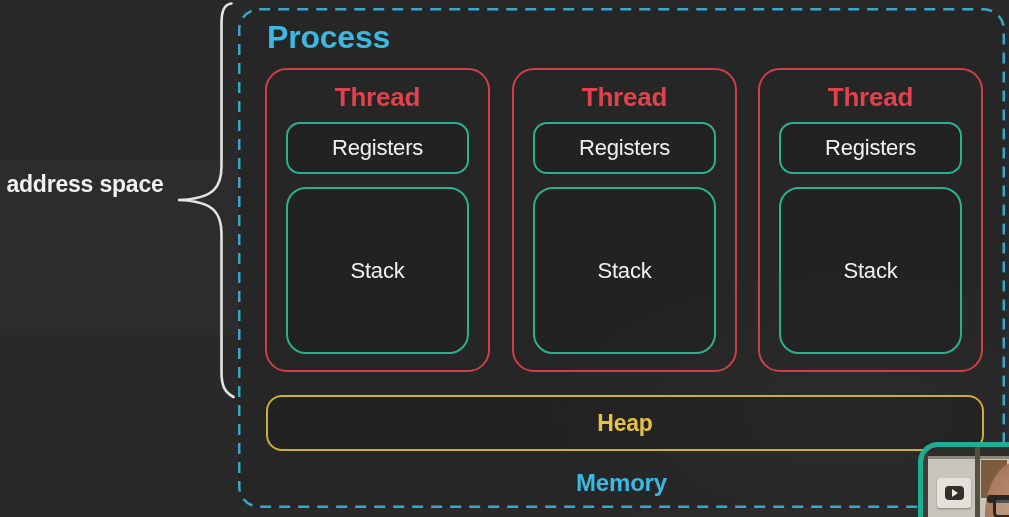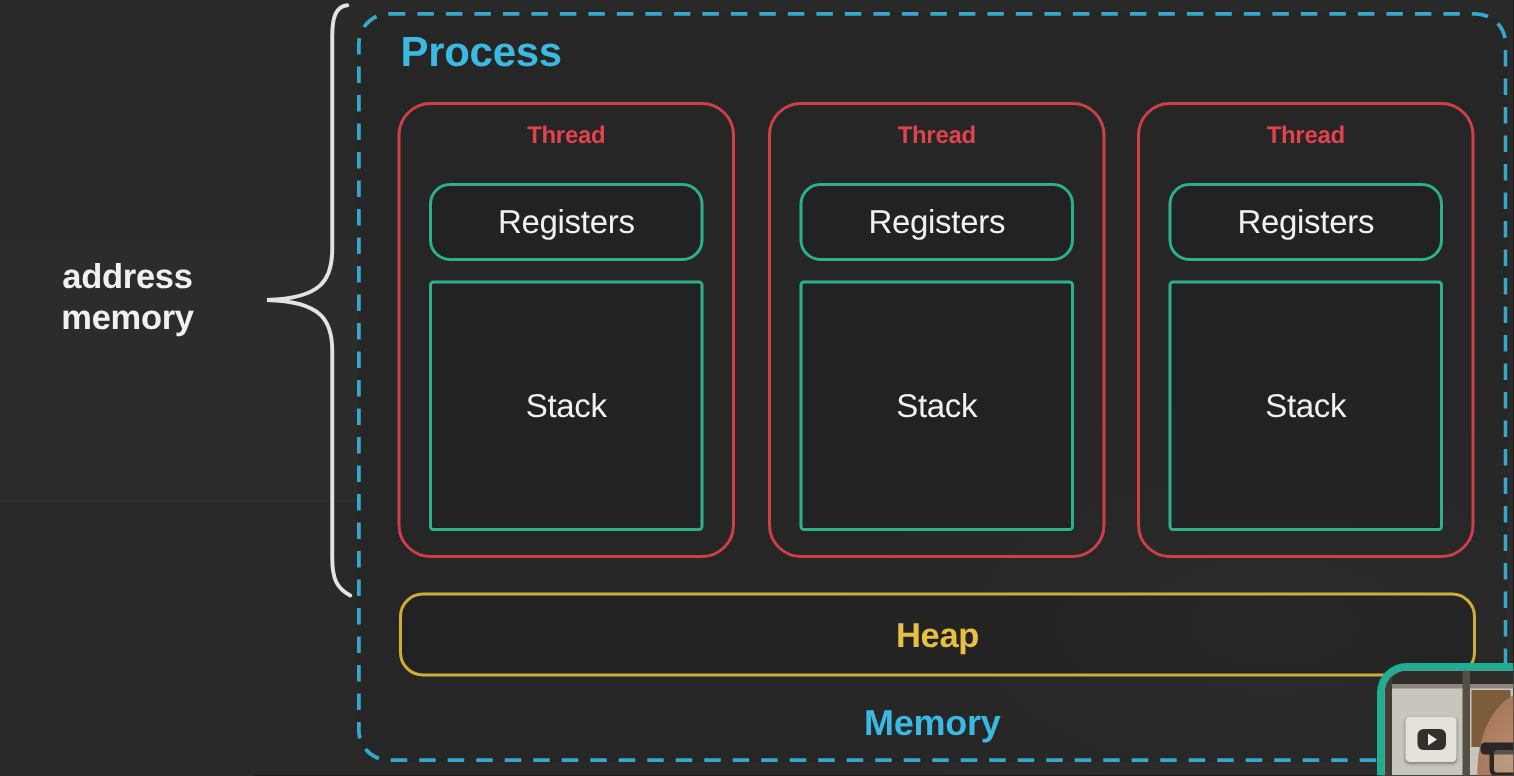--- a/index.html
+++ b/index.html
@@ -19,40 +19,40 @@
   }
   .brace{position:absolute;left:160px;top:0;width:84px;height:402px;}
   
   .process-box{
     position:absolute;left:238px;top:8px;width:767px;height:500px;
     border-radius:22px;background:rgba(0,0,0,0.07);
   }
   .process-border{position:absolute;left:0;top:0;width:100%;height:100%;}
   .process-label{
     position:absolute;left:29px;top:11px;
-    color:var(--cyan,#3cb9e2);font-size:28px;font-weight:700;
+    color:var(--cyan,#3cb9e2);font-size:32px;font-weight:700;
   }
   .thread{
     position:absolute;top:60px;width:225px;height:304px;
     border:2px solid var(--red-border,#cf3f49);border-radius:22px;box-sizing:border-box;
   }
   .thread.t1{left:27px}.thread.t2{left:274px}.thread.t3{left:520px}
   .thread-label{
     position:absolute;left:0;top:12px;width:100%;text-align:center;
-    color:var(--red,#e0434d);font-size:16px;font-weight:700;
+    color:var(--red,#e0434d);font-size:26px;font-weight:700;
   }
   .registers{
     position:absolute;left:19px;top:52px;width:183px;height:52px;
     border:2px solid var(--teal,#2cb18e);border-radius:14px;box-sizing:border-box;
     background:rgba(0,0,0,0.10);
     display:flex;align-items:center;justify-content:center;
   }
   .stack{
     position:absolute;left:19px;top:117px;width:183px;height:167px;
-    border:2px solid var(--teal,#2cb18e);border-radius:3px;box-sizing:border-box;
+    border:2px solid var(--teal,#2cb18e);border-radius:20px;box-sizing:border-box;
     background:rgba(0,0,0,0.10);
     display:flex;align-items:center;justify-content:center;
   }
   .inner-label{color:var(--white-text,#f1f1f1);font-size:22px;font-weight:400;}
   .heap{
     position:absolute;left:28px;top:387px;width:718px;height:56px;
     border:2px solid var(--yellow-border,#cfae36);border-radius:16px;box-sizing:border-box;
     background:rgba(0,0,0,0.10);
     display:flex;align-items:center;justify-content:center;
   }
@@ -88,21 +88,21 @@
   .wc-play::after{content:"";display:block;width:0;height:0;border-left:6px solid #efede8;border-top:4px solid transparent;border-bottom:4px solid transparent;margin-left:1px;}
 </style>
 </head>
 <body>
 
 <div class="stage">
   <div class="bg-band"></div>
   <div class="bg-glow"></div>
 
   <div class="left-label">
-    <div>address memory</div>
+    <div>address space</div>
   </div>
 
   <svg class="brace" viewBox="0 0 84 402">
     <path d="M 71.5 3.5 C 64 4.5 61.5 11 61.5 24 L 61.5 166 C 61.5 186 55 199 18 200 C 55 201 61.5 214 61.5 234 L 61.5 372 C 61.5 386 64.5 392 73.5 397" fill="none" stroke="#e3e3e3" stroke-width="2.6" stroke-linecap="round"></path>
   </svg>
 
   <div class="process-box">
     <svg class="process-border" viewBox="0 0 767 500">
       <rect x="1.25" y="1.25" width="764.5" height="497.5" rx="20" fill="none" stroke="#35a8cc" stroke-width="2.5" stroke-dasharray="11 8"></rect>
     </svg>

